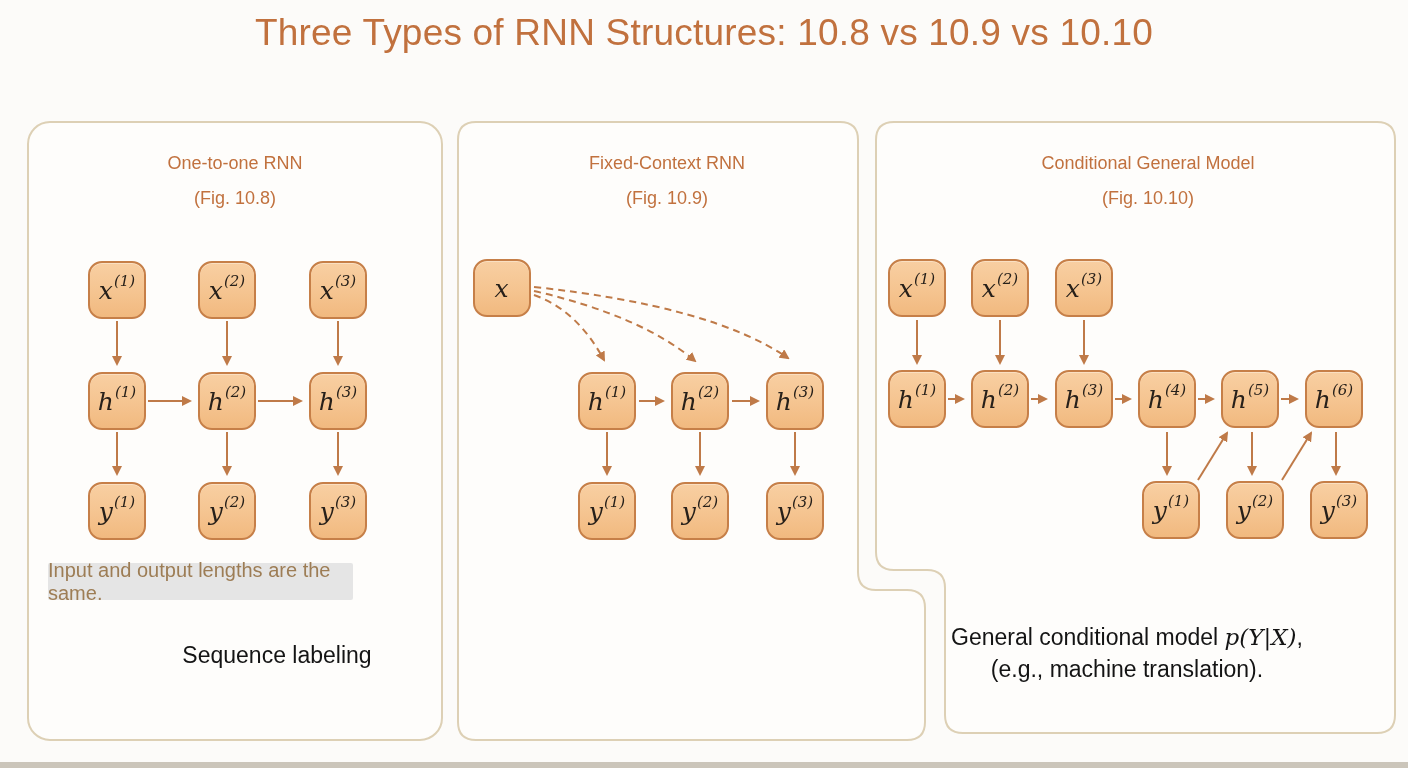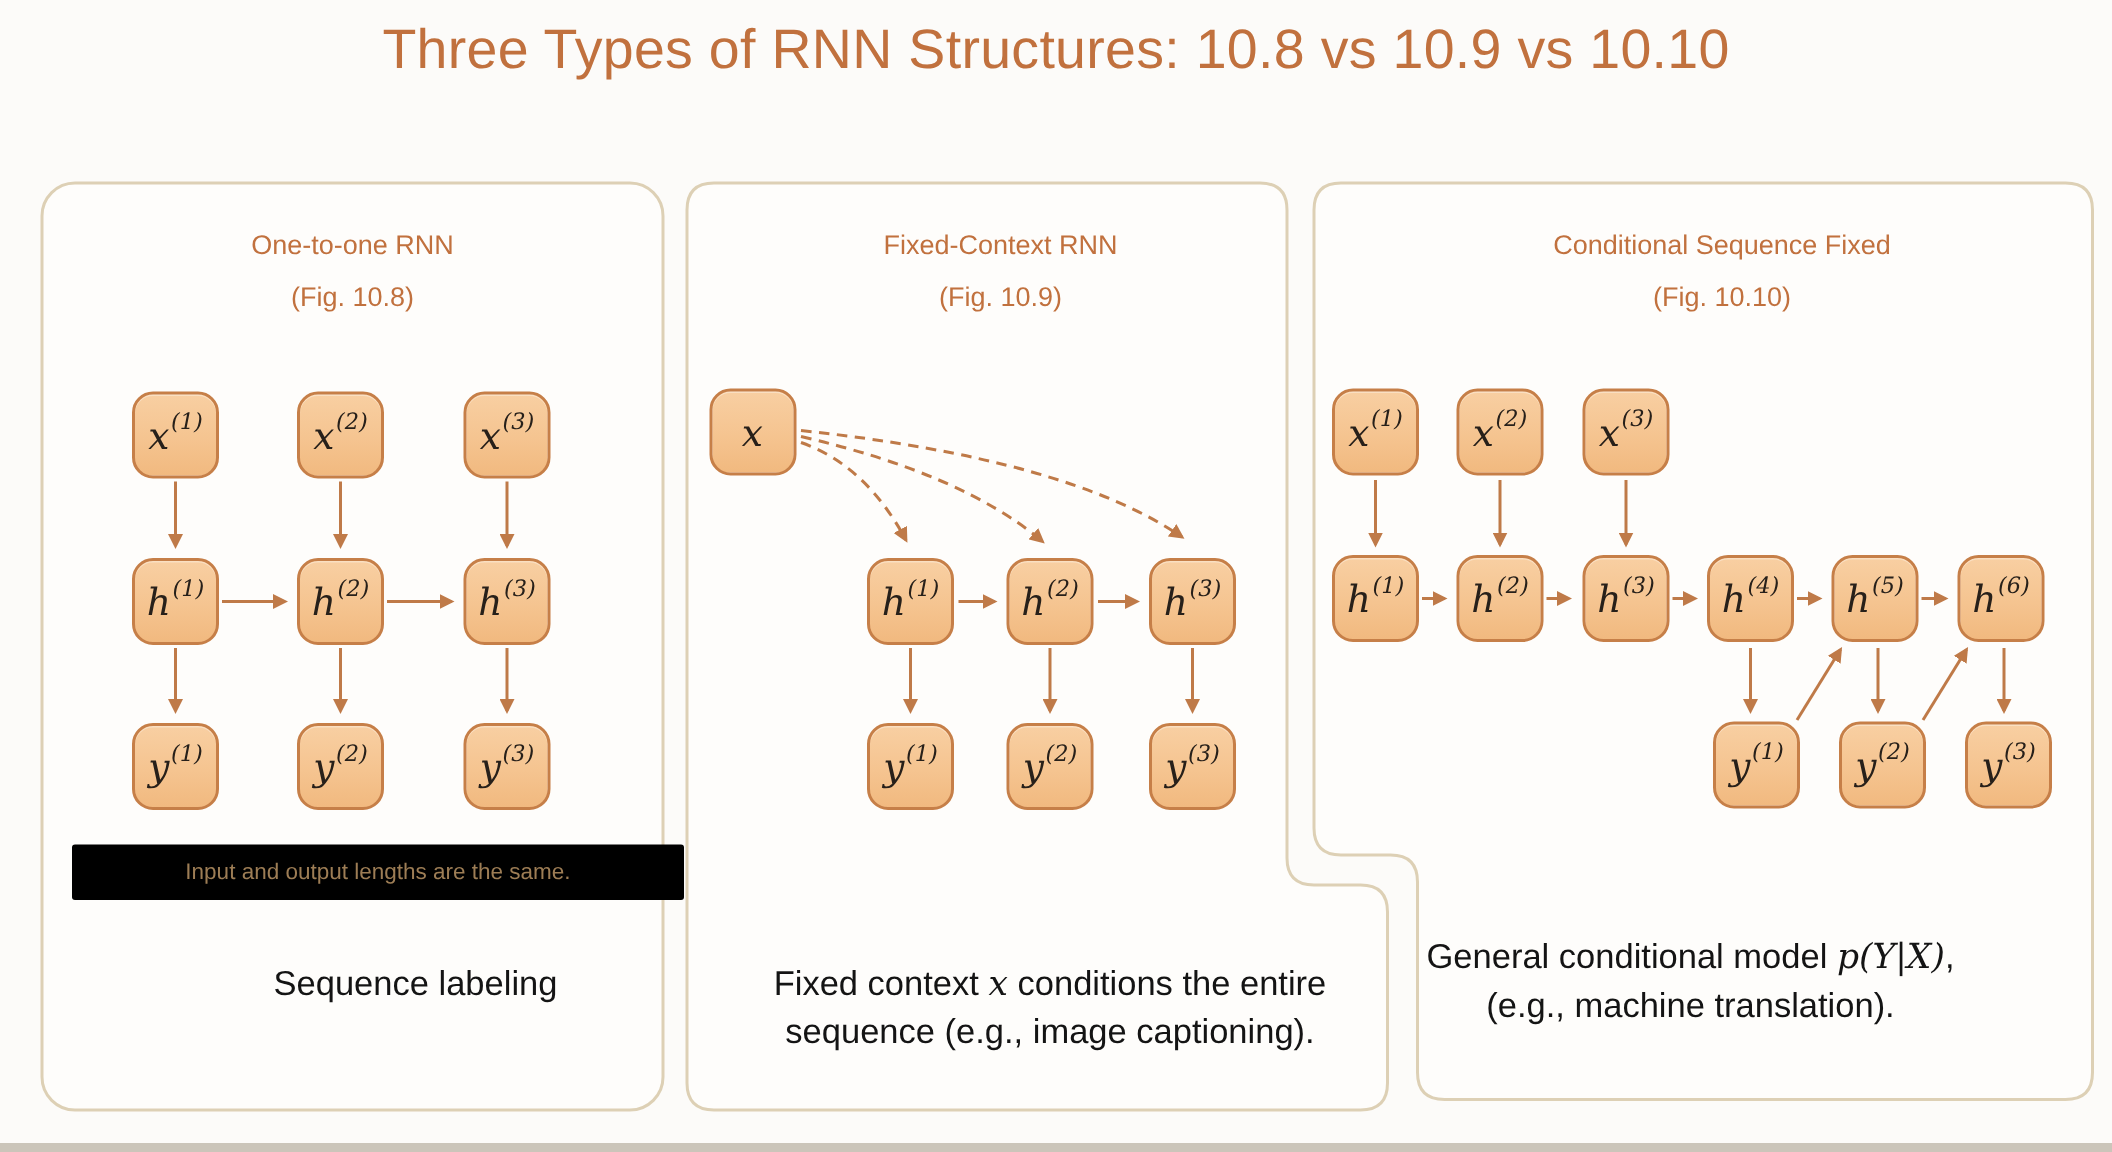--- a/index.html
+++ b/index.html
@@ -23,24 +23,24 @@
     position:absolute; width:58px; height:58px;
     border:2px solid #c67f48; border-radius:14px;
     background:linear-gradient(180deg,#f8cfa2 0%,#f5c490 55%,#f1b97f 100%);
     box-shadow:inset 0 1px 0 rgba(255,255,255,.35);
     display:flex; align-items:center; justify-content:center;
     font-family:"DejaVu Serif", serif; font-style:italic;
     font-size:25px; color:#27201a;
   }
   .node .sup { font-size:15px; transform:translateY(-9px); margin-left:1px; }
   .note {
-    position:absolute; left:48px; top:563px; width:408px; height:37px;
-    background:#000000; border-radius:2px;
+    position:absolute; left:48px; top:563px; width:305px; height:37px;
+    background:#e5e5e5; border-radius:2px;
     display:flex; align-items:center; justify-content:center;
-    font-size:15px; color:#9d7d55;
+    font-size:20px; color:#9d7d55;
   }
   .cap {
     position:absolute; text-align:center; color:#141414;
     font-size:23px; line-height:31px;
   }
   .mathit { font-family:"DejaVu Serif", serif; font-style:italic; }
   .bottom-band {
     position:absolute; left:0; top:762px; width:1408px; height:6px;
     background:#cbc5ba;
   }
@@ -112,21 +112,21 @@
 
   <div class="hdr" style="left:28px;top:146px;width:414px">
     <div>One-to-one RNN</div>
     <div>(Fig. 10.8)</div>
   </div>
   <div class="hdr" style="left:462px;top:146px;width:410px">
     <div>Fixed-Context RNN</div>
     <div>(Fig. 10.9)</div>
   </div>
   <div class="hdr" style="left:900px;top:146px;width:496px">
-    <div>Conditional Sequence Fixed</div>
+    <div>Conditional General Model</div>
     <div>(Fig. 10.10)</div>
   </div>
 
   <div class="node" style="left:88px;top:261px">
       <i>x</i>
       <i class="sup">(1)</i>
     </div>
   <div class="node" style="left:198px;top:261px">
       <i>x</i>
       <i class="sup">(2)</i>
@@ -239,24 +239,20 @@
     </div>
 
   <div class="note">
     <span>Input and output lengths are the same.</span>
   </div>
 
   <div class="cap" style="left:28px;top:640px;width:498px">
     <div>Sequence labeling</div>
   </div>
 
-  <div class="cap" style="left:466px;top:640px;width:468px">
-    <div><span>Fixed context </span><span class="mathit">x</span><span> conditions the entire</span></div>
-    <div>sequence (e.g., image captioning).</div>
-  </div>
 
   <div class="cap" style="left:945px;top:621px;width:364px;line-height:32px">
     <div><span>General conditional model </span><span class="mathit">p(Y|X)</span><span>,</span></div>
     <div>(e.g., machine translation).</div>
   </div>
 
   <div class="bottom-band"></div>
 
 </div>
 

